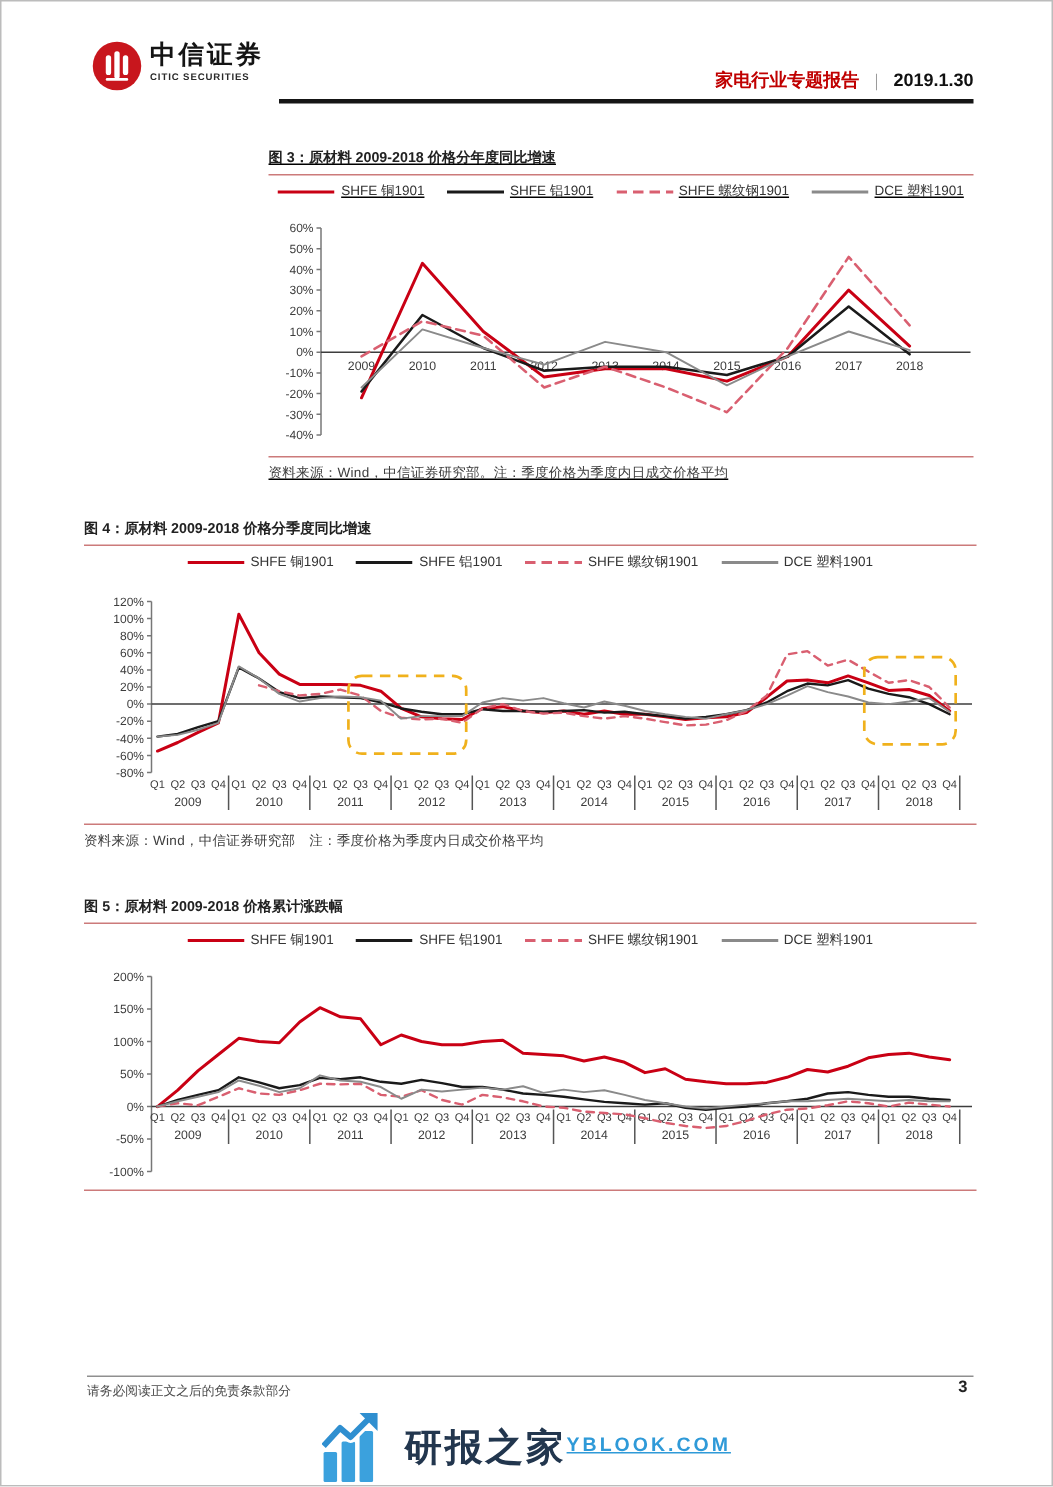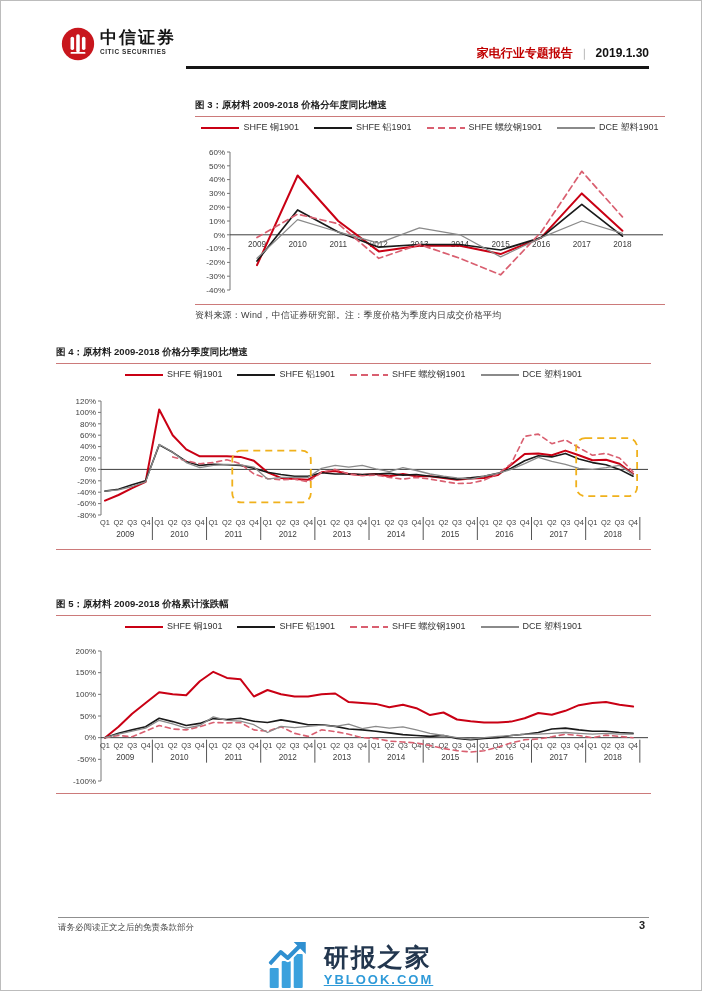--- a/index.html
+++ b/index.html
@@ -12,39 +12,39 @@
   .brand-cn{font-family:"DejaVu Serif","Liberation Serif",serif;font-weight:bold;font-size:17px;
             letter-spacing:2px;color:#141414;line-height:1;}
   .brand-en{font-size:6.4px;letter-spacing:.6px;color:#2b2b2b;margin-top:2px;font-weight:bold;}
   .header-right{position:absolute;right:52px;top:44px;display:flex;align-items:baseline;gap:6px;}
   .report-type{color:#c00000;font-weight:bold;font-size:12px;}
   .header-sep{color:#9a9a9a;font-size:11px;}
   .report-date{color:#111;font-weight:bold;font-size:12px;}
   .header-rule{position:absolute;left:185px;right:52px;top:65px;height:2.5px;background:#151515;}
   
   .chart{position:absolute;box-sizing:border-box;}
-  .chart-3{left:194px;top:98px;width:470px;}
+  .chart-3{left:178px;top:98px;width:470px;text-decoration:underline;}
   .chart-4{left:55px;top:345px;width:595px;}
   .chart-5{left:55px;top:597px;width:595px;}
   .chart-title{font-size:9.5px;font-weight:600;color:#222;padding-bottom:4px;
                border-bottom:1px solid #cc7a7a;}
   .chart-legend{display:flex;justify-content:center;align-items:center;gap:15px;
                 margin-top:4px;font-size:9px;color:#333;}
   .legend-item{display:flex;align-items:center;gap:4px;white-space:nowrap;}
   .chart-svg{display:block;margin-top:8px;}
   .chart-rule{border-top:1px solid #cc7a7a;margin-top:2px;}
   .chart-source{font-size:9px;color:#3c3c3c;margin-top:4px;letter-spacing:.2px;}
   
   .footer-rule{position:absolute;left:57px;right:52px;top:916px;height:1px;background:#8f8f8f;}
   .disclaimer{position:absolute;left:57px;top:921px;font-size:8.5px;color:#4a4a4a;}
   .page-number{position:absolute;right:56px;top:918px;font-size:11px;font-weight:bold;color:#222;}
   
   .watermark{position:absolute;left:50%;top:941px;transform:translateX(-50%);
              display:flex;align-items:center;gap:9px;}
-  .wm-texts{display:flex;flex-direction:column;line-height:1;}
+  .wm-texts{display:flex;flex-direction:row;line-height:1;}
   .wm-cn{font-size:25px;font-weight:bold;letter-spacing:2px;}
   .wm-site{font-size:13px;font-weight:bold;letter-spacing:2px;margin-top:3px;}
 </style>
 </head>
 <body>
 
 <div class="page">
 
   <div class="header">
     <svg class="logo-mark" viewBox="0 0 40 40">
@@ -254,20 +254,21 @@
         <line x1="529.67" y1="128" x2="529.67" y2="151" stroke="#555" stroke-width="1"></line>
         <line x1="583.8299999999999" y1="128" x2="583.8299999999999" y2="151" stroke="#555" stroke-width="1"></line>
         <path d=" M49.0 111.7 L62.5 106.0 L76.1 99.2 L89.6 92.9 L103.2 20.5 L116.7 46.2 L130.2 60.4 L143.8 67.3 L157.3 67.3 L170.9 67.3 L184.4 67.9 L197.9 71.8 L211.5 83.3 L225.0 88.9 L238.6 90.1 L252.1 90.7 L265.6 83.3 L279.2 82.1 L292.7 85.0 L306.3 86.1 L319.8 85.0 L333.3 87.2 L346.9 85.0 L360.4 87.2 L374.0 87.2 L387.5 88.9 L401.0 90.7 L414.6 89.5 L428.1 88.9 L441.7 86.1 L455.2 75.8 L468.7 65.0 L482.3 64.4 L495.8 66.2 L509.4 61.6 L522.9 66.2 L536.4 71.3 L550.0 70.7 L563.5 74.7 L577.1 85.0" fill="none" stroke="#c90014" stroke-width="2" stroke-linejoin="round" stroke-linecap="round"></path>
         <path d=" M49.0 102.1 L62.5 100.3 L76.1 95.8 L89.6 91.8 L103.2 55.9 L116.7 63.3 L130.2 72.4 L143.8 76.4 L157.3 75.3 L170.9 75.8 L184.4 76.4 L197.9 79.3 L211.5 83.3 L225.0 85.5 L238.6 87.2 L252.1 87.2 L265.6 83.8 L279.2 85.0 L292.7 85.0 L306.3 85.5 L319.8 85.0 L333.3 84.4 L346.9 86.1 L360.4 85.5 L374.0 87.2 L387.5 88.4 L401.0 90.1 L414.6 88.9 L428.1 87.2 L441.7 84.4 L455.2 79.3 L468.7 71.8 L482.3 66.7 L495.8 67.9 L509.4 64.4 L522.9 70.1 L536.4 73.6 L550.0 75.8 L563.5 80.4 L577.1 87.2" fill="none" stroke="#1a1a1a" stroke-width="1.6" stroke-linejoin="round" stroke-linecap="round"></path>
         <path d=" M116.7 67.9 L130.2 71.8 L143.8 74.7 L157.3 73.6 L170.9 70.7 L184.4 74.7 L197.9 85.0 L211.5 89.5 L225.0 90.7 L238.6 90.1 L252.1 92.9 L265.6 83.3 L279.2 80.4 L292.7 85.0 L306.3 86.7 L319.8 86.1 L333.3 88.4 L346.9 90.1 L360.4 88.4 L374.0 90.1 L387.5 92.4 L401.0 94.6 L414.6 94.1 L428.1 91.2 L441.7 85.0 L455.2 74.7 L468.7 47.3 L482.3 45.1 L495.8 54.7 L509.4 50.8 L522.9 58.7 L536.4 66.2 L550.0 64.4 L563.5 69.0 L577.1 82.7" fill="none" stroke="#d95f70" stroke-width="1.6" stroke-linejoin="round" stroke-linecap="round" stroke-dasharray="5 4"></path>
         <path d=" M49.0 102.1 L62.5 100.9 L76.1 97.5 L89.6 92.9 L103.2 55.3 L116.7 63.3 L130.2 73.6 L143.8 78.7 L157.3 76.4 L170.9 75.3 L184.4 75.8 L197.9 78.1 L211.5 90.1 L225.0 88.4 L238.6 88.4 L252.1 88.4 L265.6 79.3 L279.2 76.4 L292.7 78.1 L306.3 76.4 L319.8 79.8 L333.3 82.7 L346.9 78.7 L360.4 81.5 L374.0 85.0 L387.5 87.2 L401.0 88.9 L414.6 90.1 L428.1 87.2 L441.7 84.4 L455.2 80.4 L468.7 74.7 L482.3 68.4 L495.8 72.4 L509.4 75.3 L522.9 79.3 L536.4 80.4 L550.0 78.7 L563.5 76.4 L577.1 85.5" fill="none" stroke="#8a8a8a" stroke-width="1.3" stroke-linejoin="round" stroke-linecap="round"></path>
         <rect x="176.276" y="61.589999999999996" width="78.53199999999995" height="51.87" rx="9" ry="9" fill="none" stroke="#f0b11c" stroke-width="1.8" stroke-dasharray="7 5"></rect>
         <rect x="520.192" y="49.05" width="60.92999999999995" height="58.14" rx="9" ry="9" fill="none" stroke="#f0b11c" stroke-width="1.8" stroke-dasharray="7 5"></rect>
       </svg>
     <div class="chart-rule"></div>
+    <div class="chart-source">资料来源：Wind，中信证券研究部　注：季度价格为季度内日成交价格平均</div>
   </section>
 
   <section class="chart chart-5">
     <div class="chart-title">图 5：原材料 2009-2018 价格累计涨跌幅</div>
     <div class="chart-legend">
         <span class="legend-item">
           <svg width="38" height="6">
             <line x1="0" y1="3" x2="38" y2="3" stroke="#c90014" stroke-width="2"></line>
           </svg>
           <span>SHFE 铜1901</span>

